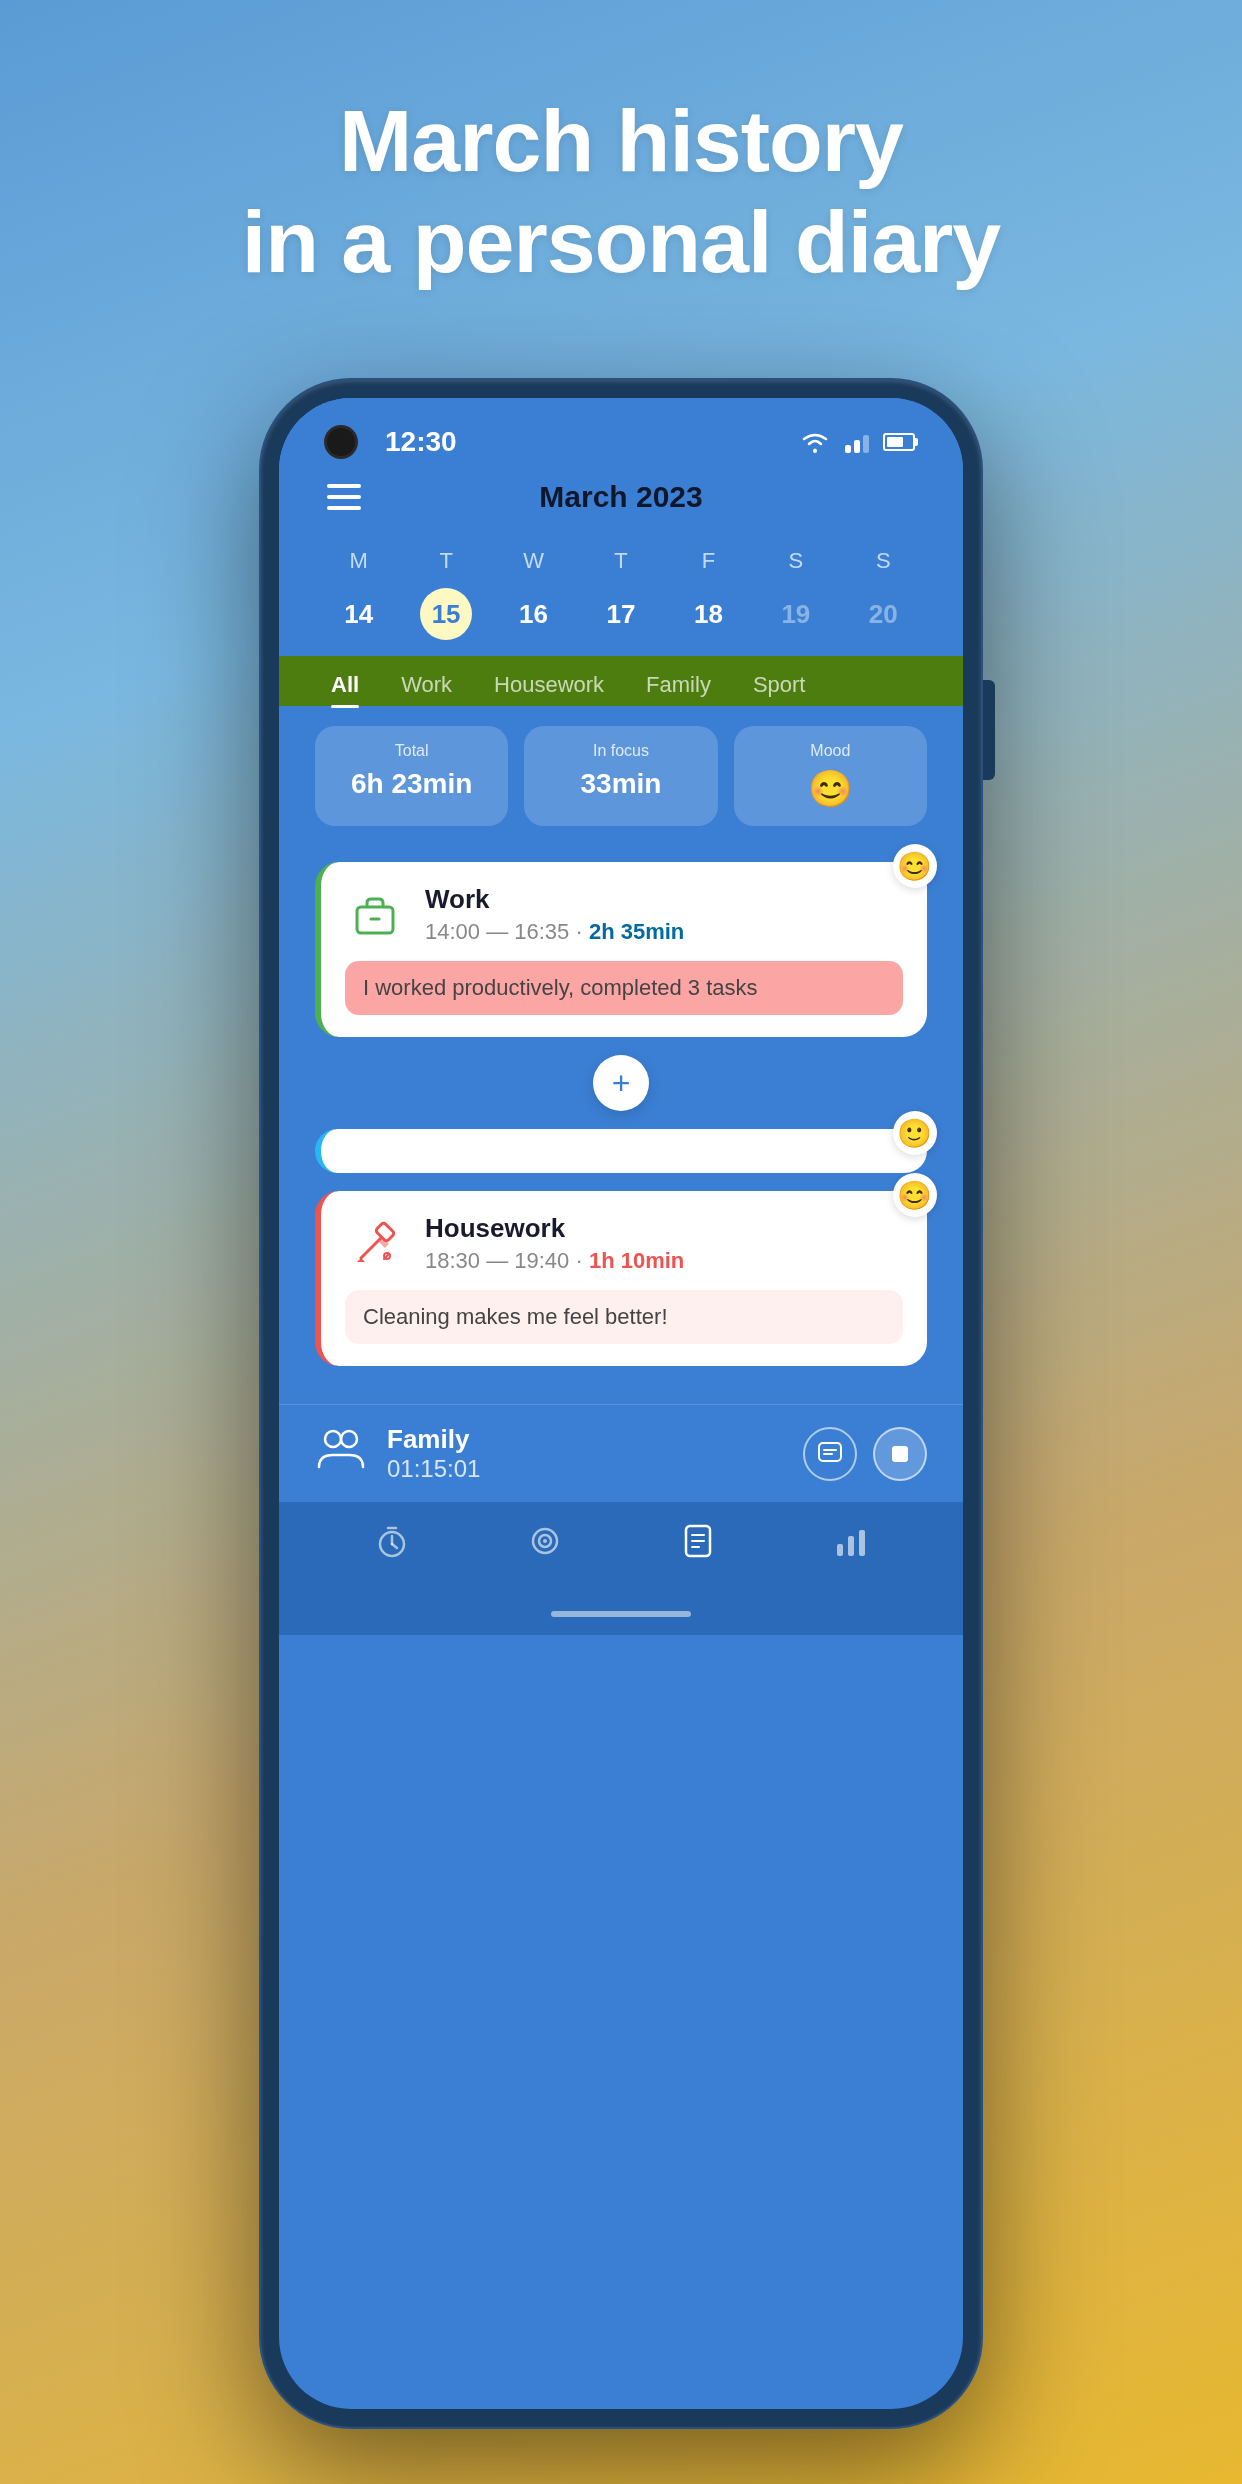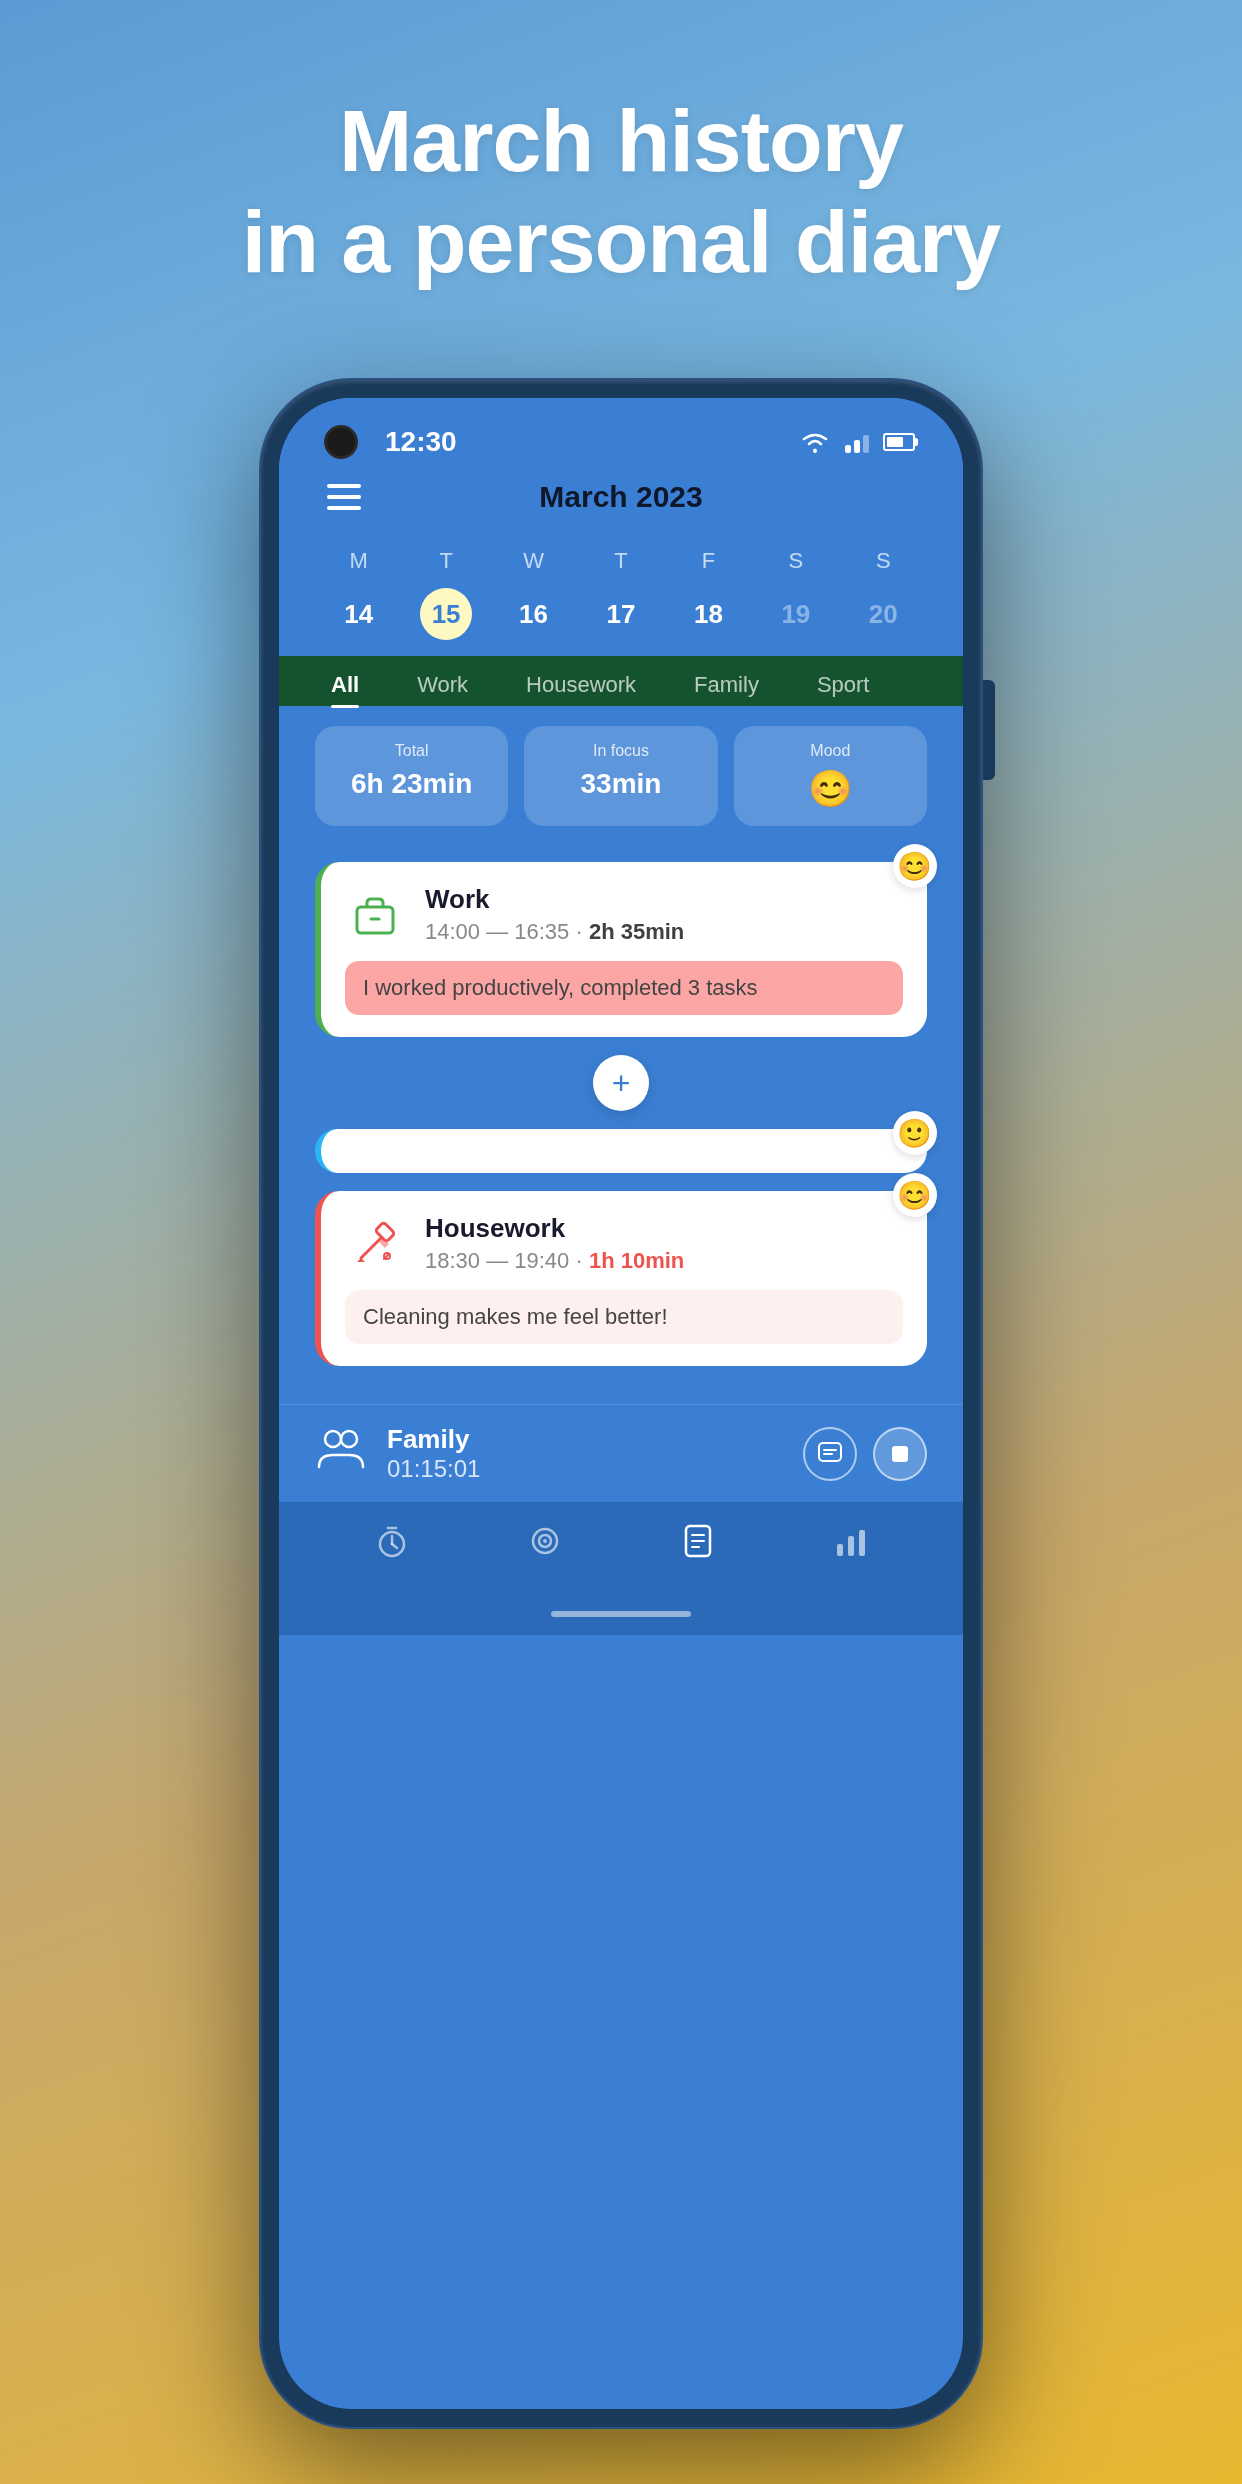--- a/index.html
+++ b/index.html
@@ -218,24 +218,24 @@
       width: 52px;
       height: 52px;
       margin: 0 auto;
     }
     .date-cell.inactive {
       opacity: 0.4;
     }
 
     
     .category-tabs {
-      background: #14532d;
+      background: #4d7c0f;
       padding: 8px 36px 0;
       display: flex;
-      gap: 26px;
+      gap: 10px;
     }
     .tab-item {
       color: rgba(255,255,255,0.7);
       font-size: 22px;
       font-weight: 500;
       padding: 8px 16px;
       cursor: pointer;
     }
     .tab-item.active {
       color: white;
@@ -333,21 +333,21 @@
 
     .activity-time {
       font-size: 22px;
       color: #888;
     }
     .activity-time .duration {
       color: #29b6f6;
       font-weight: 600;
     }
     .activity-time .duration.green {
-      color: #404040;
+      color: #0369a1;
     }
 
     .card-note {
       margin-top: 16px;
       background: #fca5a5;
       border-radius: 14px;
       padding: 14px 18px;
       font-size: 22px;
       color: #444;
     }

